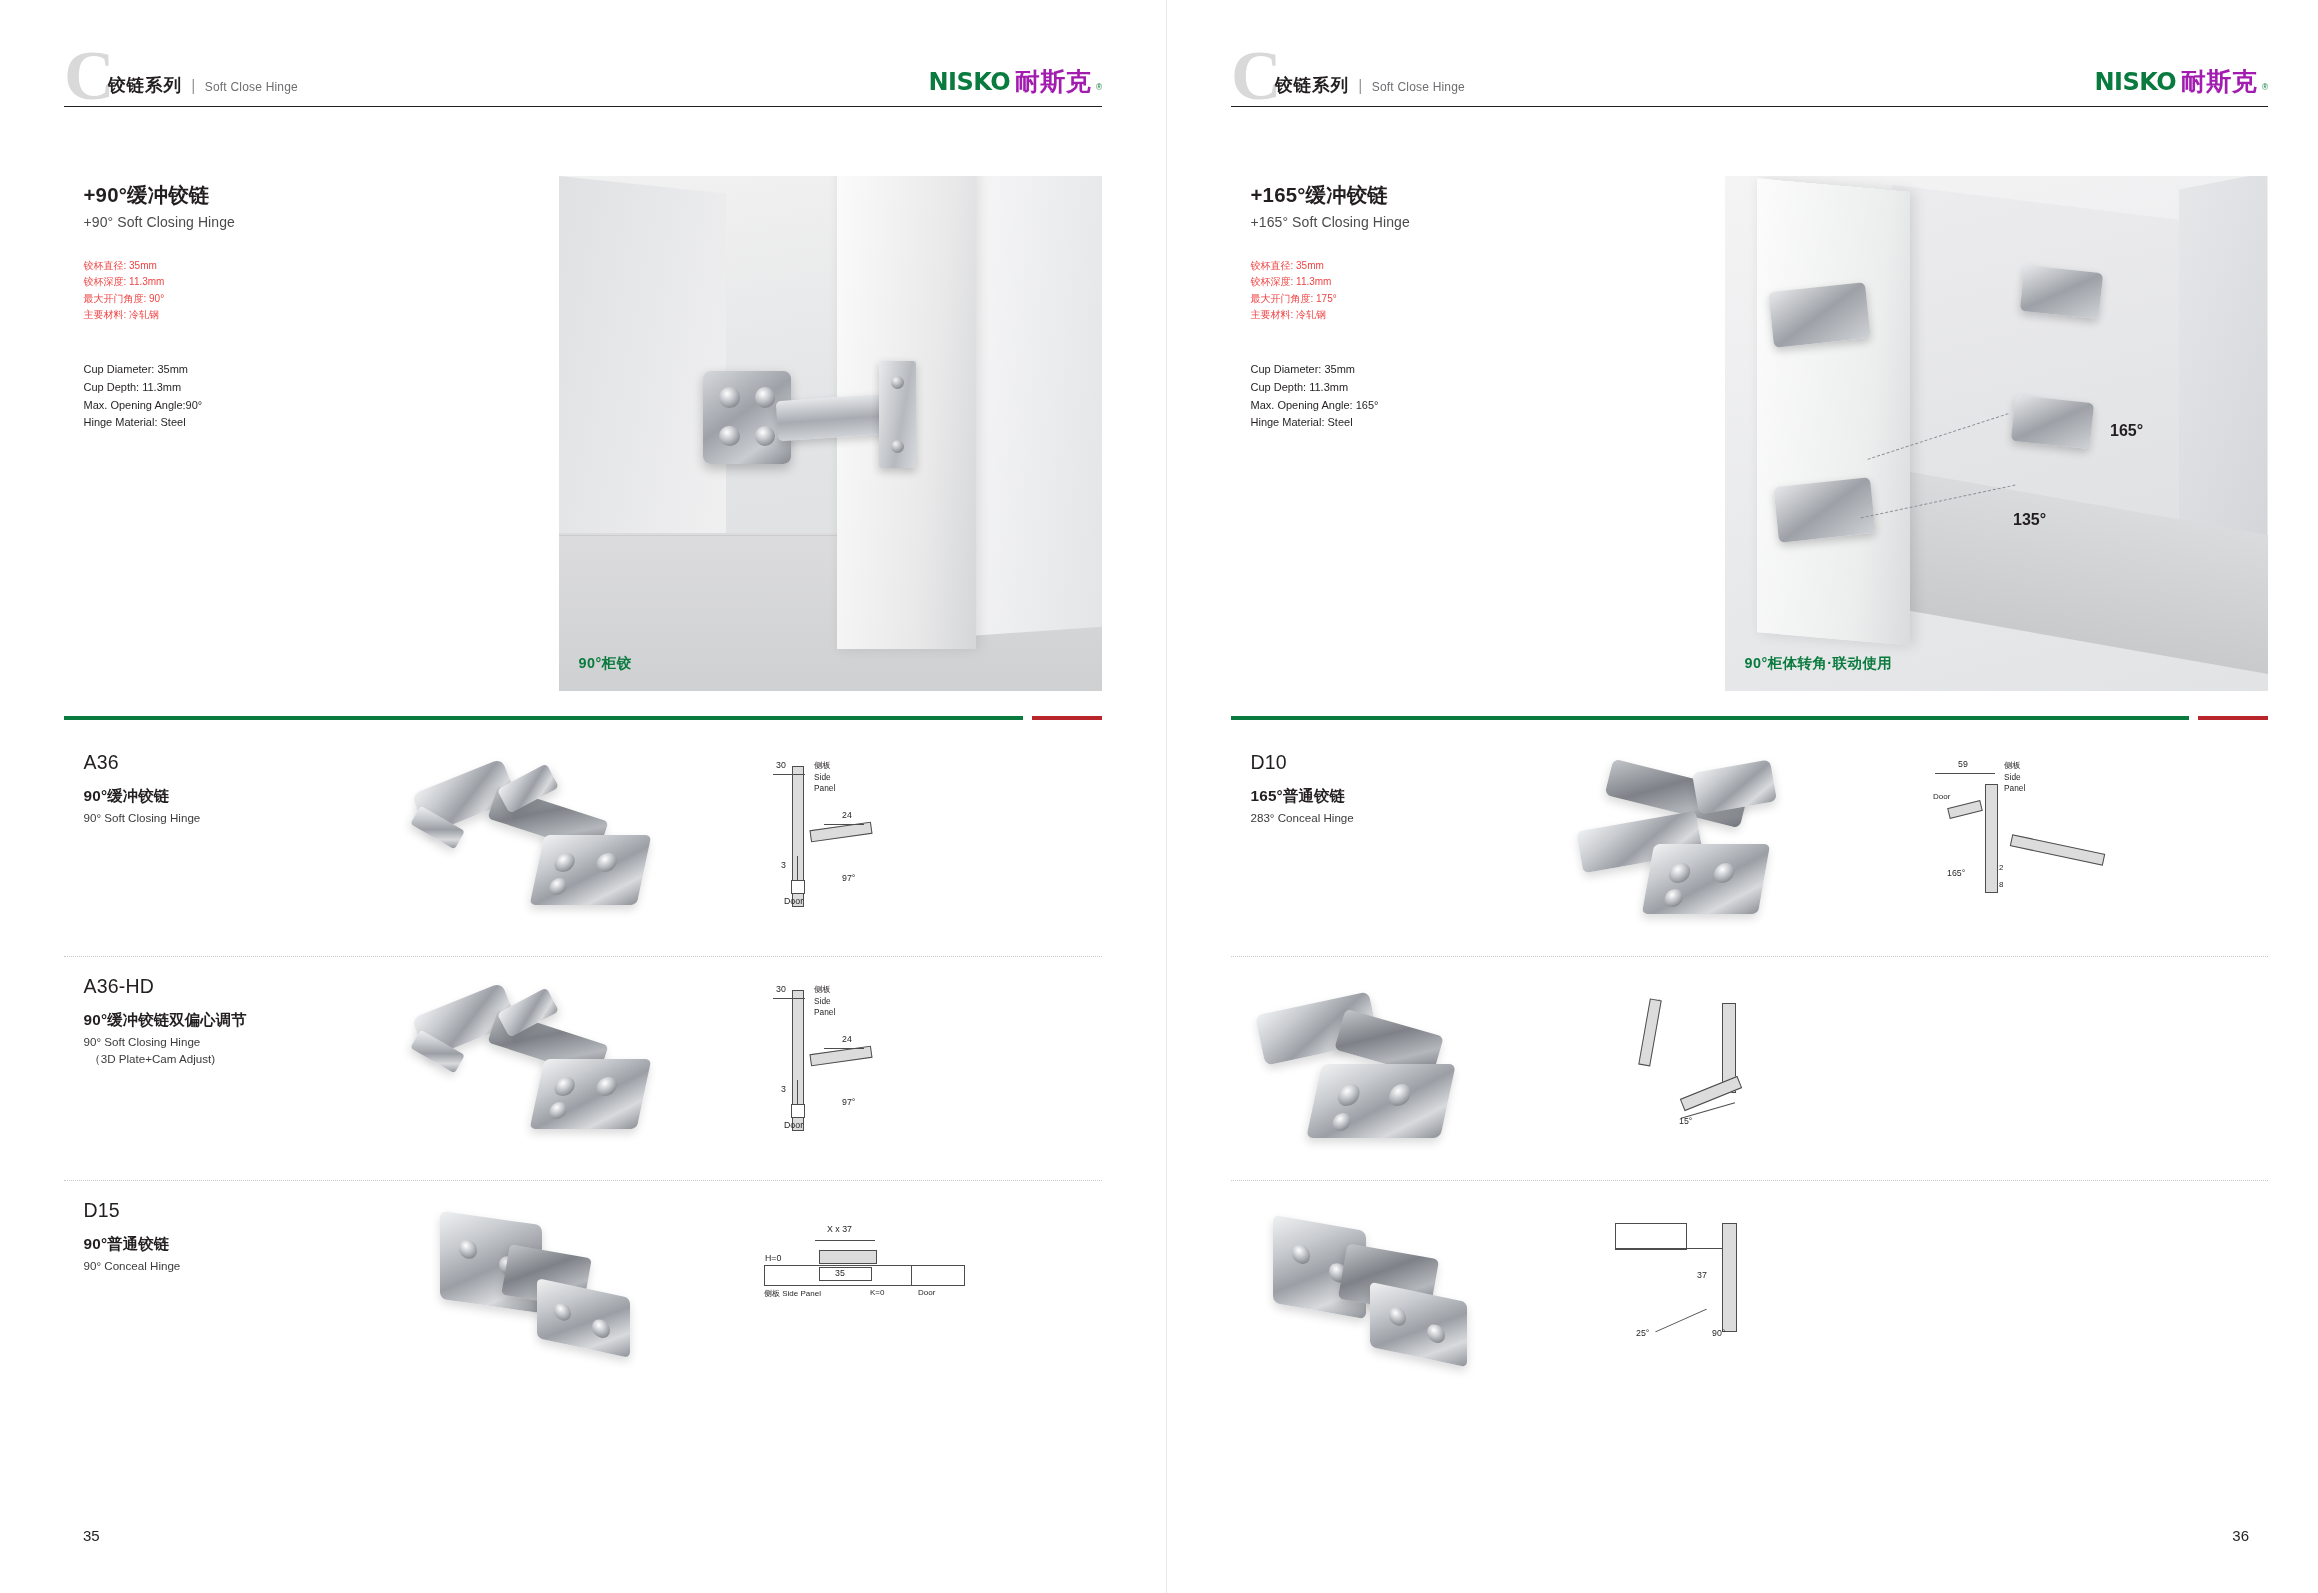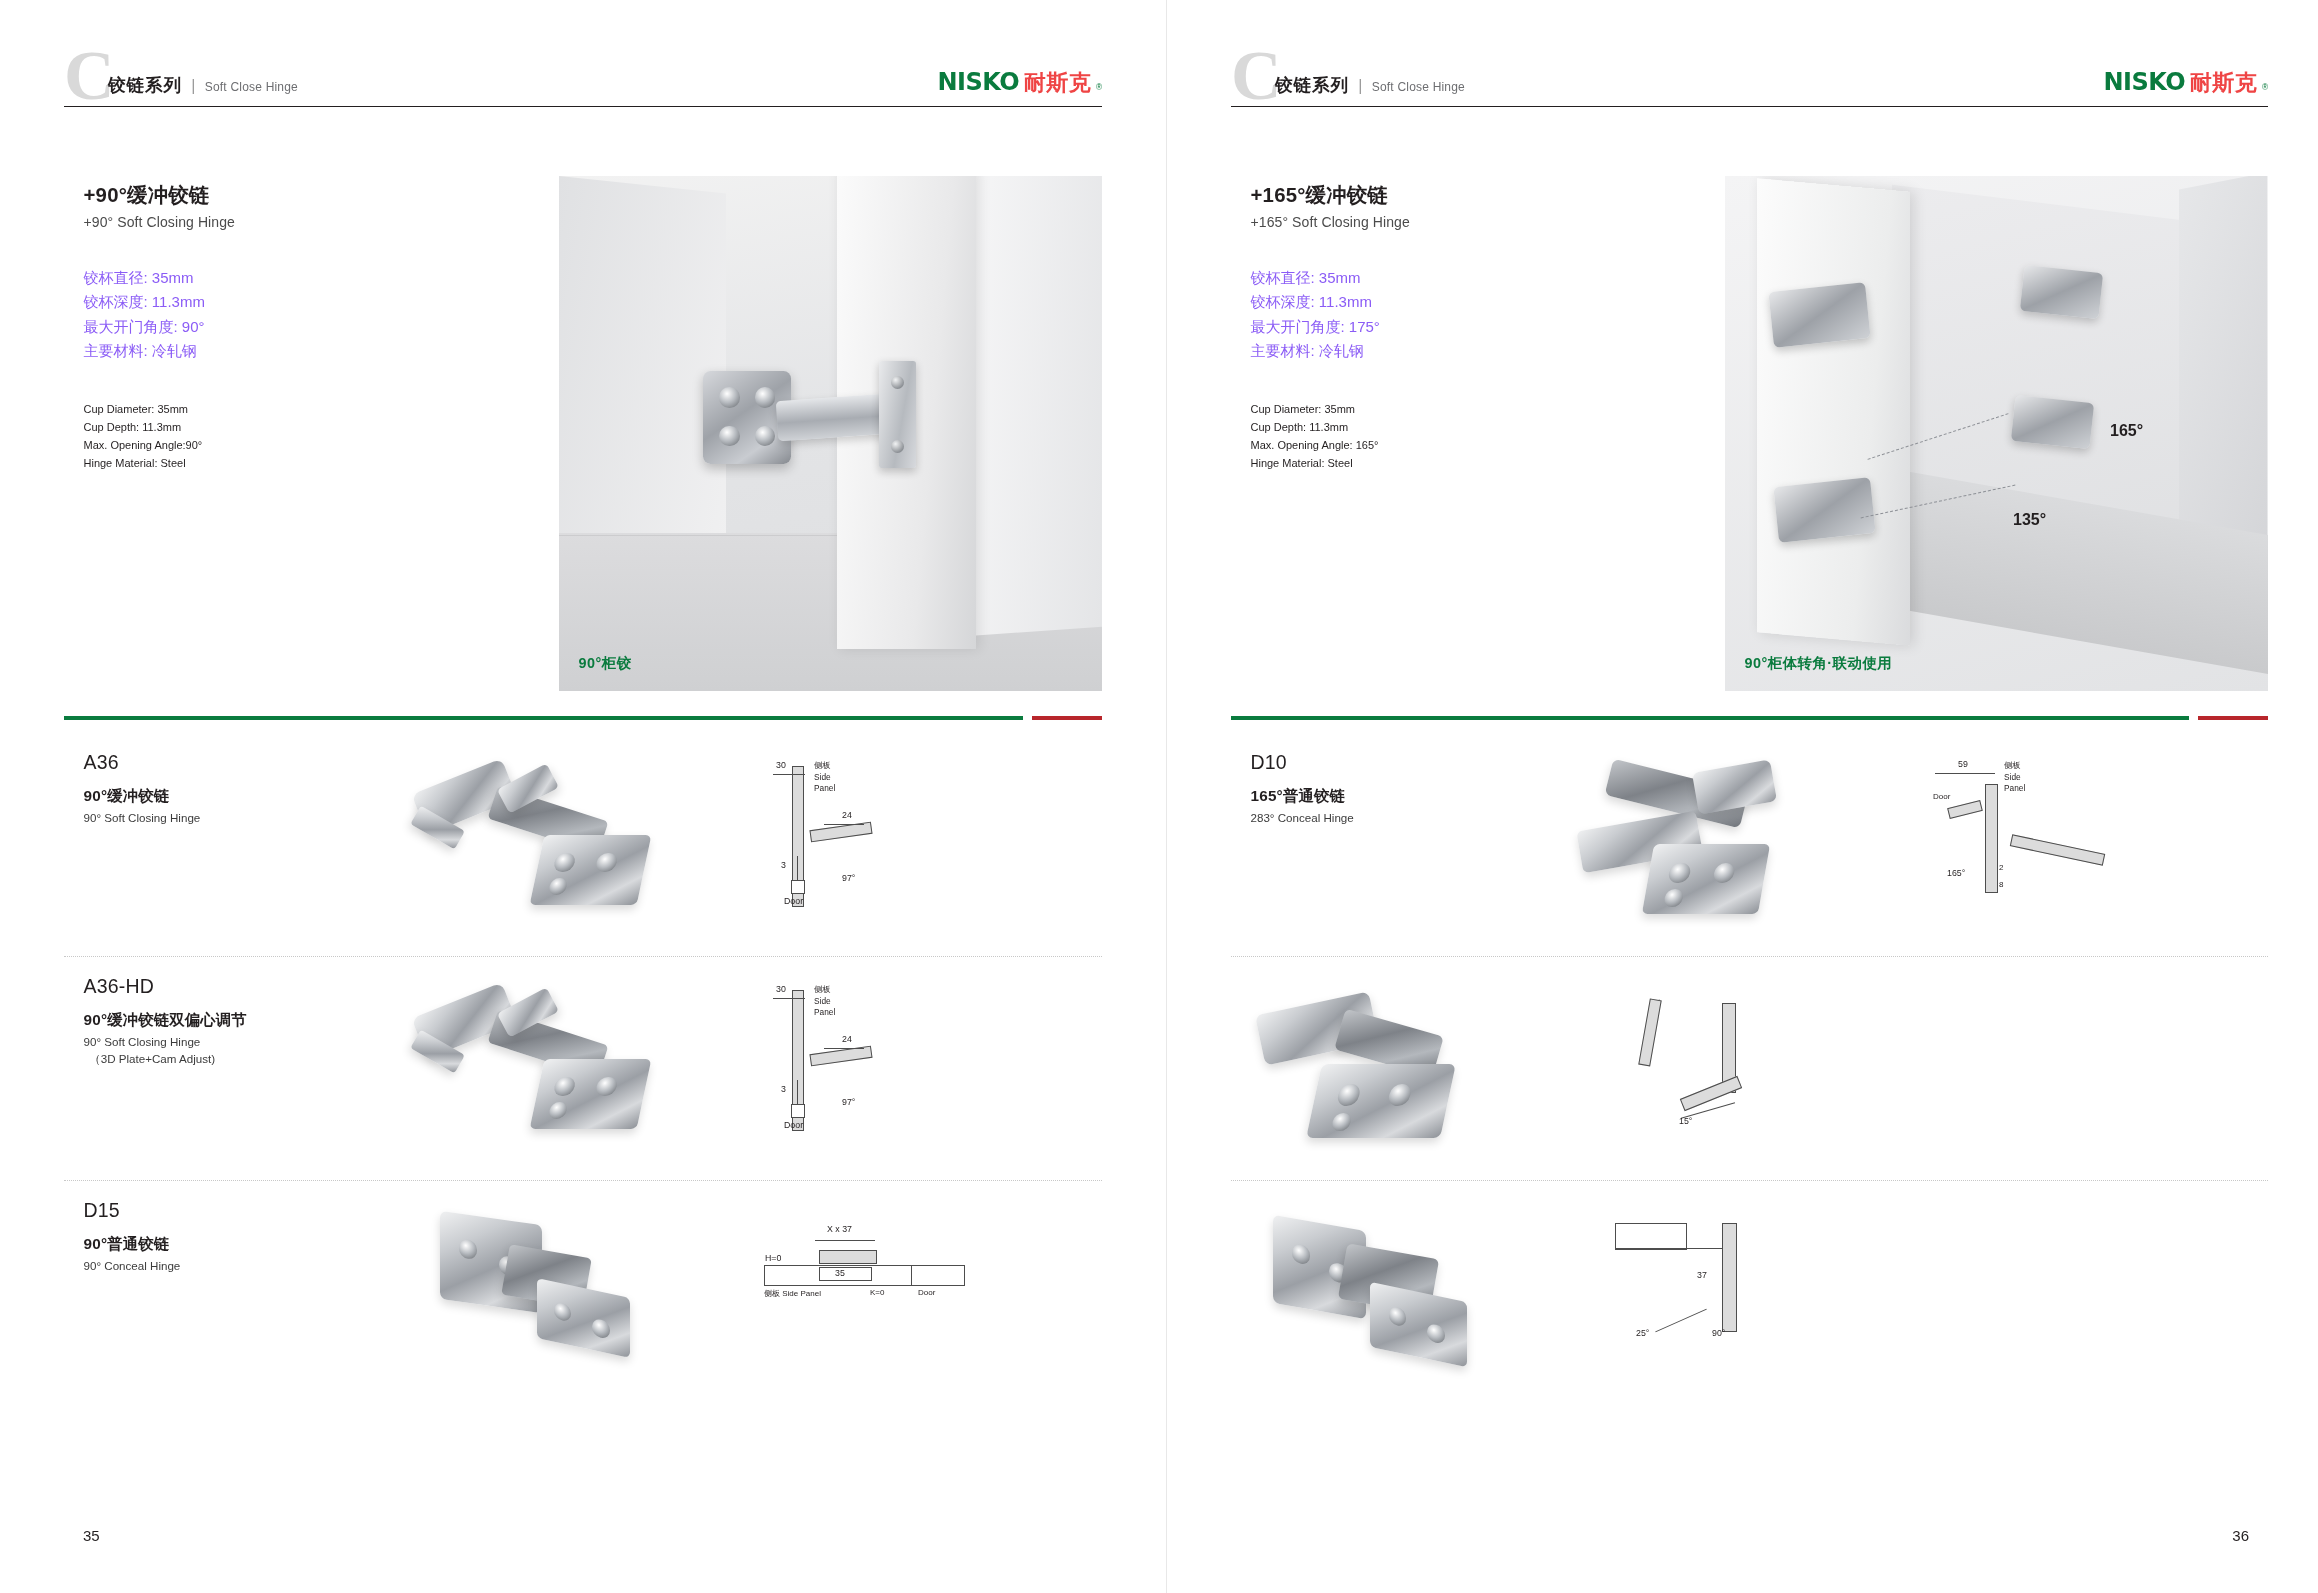--- a/index.html
+++ b/index.html
@@ -88,23 +88,23 @@
     gap: 4.6px;
   }
   .logo-mark {
     font-size: 24px;
     font-weight: 700;
     letter-spacing: -0.5px;
     color: #0a7b3e;
     font-family: "DejaVu Sans", sans-serif;
   }
   .logo-cn {
-    font-size: 22px;
+    font-size: 25px;
     font-weight: 700;
-    color: #ef4444;
+    color: #a21caf;
     letter-spacing: 0.5px;
     margin-top: 19px;
   }
   .logo-r {
     font-size: 8.3px;
     color: #0a7b3e;
     vertical-align: super;
   }
 
   
@@ -126,24 +126,24 @@
     font-weight: 700;
     letter-spacing: 0.2px;
     margin-bottom: 5.6px;
   }
   .hero-title-en {
     font-size: 14px;
     color: #4b4b4b;
     letter-spacing: 0.1px;
   }
   .spec-cn {
-    margin-top: 36px;
-    font-size: 15px;
+    margin-top: 28px;
+    font-size: 10px;
     line-height: 1.62;
-    color: #8b5cf6;
+    color: #ef4444;
   }
   .spec-en {
     margin-top: 38px;
     font-size: 11px;
     line-height: 1.62;
     color: #231f20;
   }
   .hero-img {
     position: absolute;
     right: 0;

